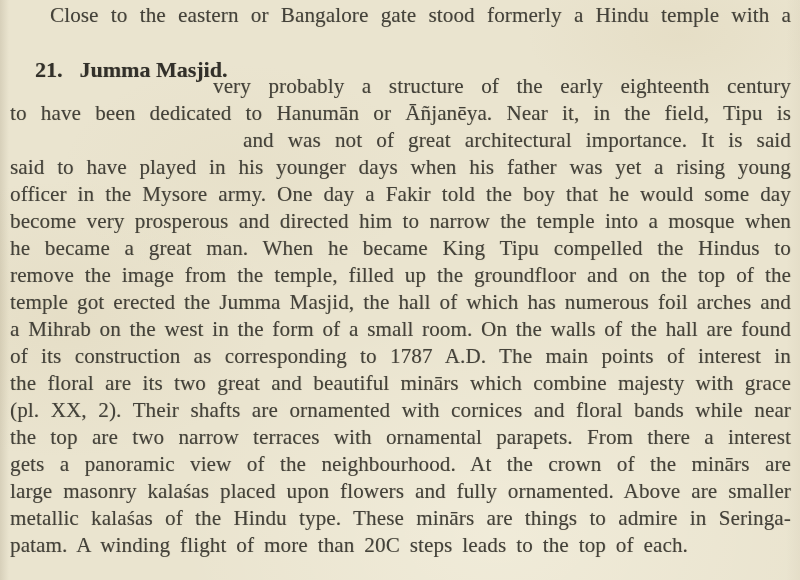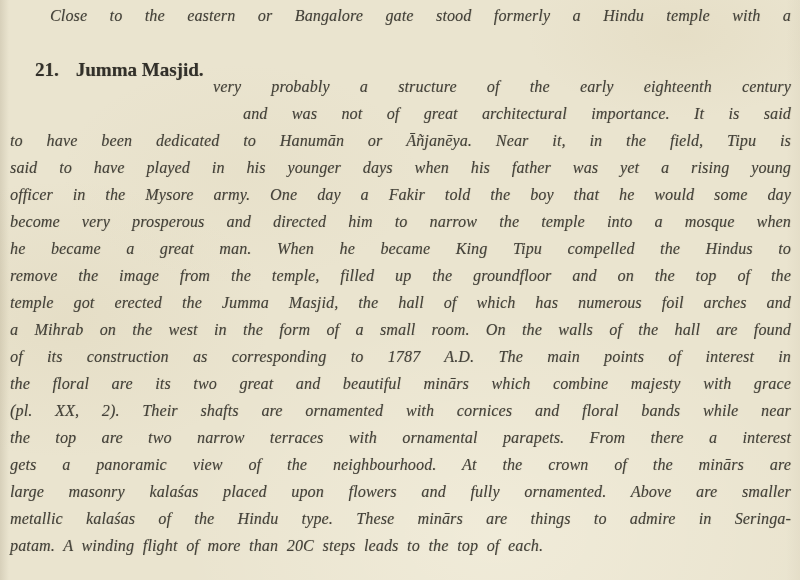--- a/index.html
+++ b/index.html
@@ -23,44 +23,43 @@
     font-family: "Liberation Serif", "DejaVu Serif", serif;
     color: #44423a;
   }
   .textblock {
     position: absolute;
     left: 10px;
     right: 9px;
     top: 2px;
   }
   .line {
-    font-size: 16px;
+    font-size: 21px;
     line-height: 27px;
     letter-spacing: 0.15px;
     text-align: justify;
     text-align-last: justify;
     white-space: normal;
     text-shadow: 0.4px 0.4px 0.7px rgba(72,66,50,0.38);
-    font-style: italic;
   }
   .ind0 { padding-left: 40px; }
   .ind1 { padding-left: 218px; }
   .ind2 { padding-left: 203px; margin-top: 44px; }
   .ind3 { padding-left: 233px; }
   .last {
     text-align: center;
     text-align-last: left;
     word-spacing: 4.5px;
   }
   .sidenote {
     position: absolute;
     left: 35px;
     top: 56px;
     line-height: 27px;
-    font-size: 19px;
+    font-size: 22px;
     font-weight: bold;
     color: #32302a;
     text-shadow: 0.4px 0.4px 0.8px rgba(55,50,38,0.40);
     display: flex;
     gap: 17px;
     white-space: nowrap;
   }
 </style>
 </head>
 <body>
@@ -68,22 +67,22 @@
 <div class="page">
 
   <div class="sidenote">
     <span>21.</span>
     <span>Jumma Masjid.</span>
   </div>
 
   <div class="textblock">
     <div class="line ind0">Close to the eastern or Bangalore gate stood formerly a Hindu temple with a</div>
     <div class="line ind2">very probably a structure of the early eighteenth century</div>
+    <div class="line">to have been dedicated to Hanumān or Āñjanēya.  Near it, in the field, Tipu is</div>
     <div class="line ind3">and was not of great architectural importance.  It is said</div>
-    <div class="line">to have been dedicated to Hanumān or Āñjanēya.  Near it, in the field, Tipu is</div>
     <div class="line">said to have played in his younger days when his father was yet a rising young</div>
     <div class="line">officer in the Mysore army.  One day a Fakir told the boy that he would some day</div>
     <div class="line">become very prosperous and directed him to narrow the temple into a mosque when</div>
     <div class="line">he became a great man.  When he became King Tipu compelled the Hindus to</div>
     <div class="line">remove the image from the temple, filled up the groundfloor and on the top of the</div>
     <div class="line">temple got erected the Jumma Masjid, the hall of which has numerous foil arches and</div>
     <div class="line">a Mihrab on the west in the form of a small room.  On the walls of the hall are found</div>
     <div class="line">of its construction as corresponding to 1787 A.D.  The main points of interest in</div>
     <div class="line">the floral are its two great and beautiful minārs which combine majesty with grace</div>
     <div class="line">(pl. XX, 2).  Their shafts are ornamented with cornices and floral bands while near</div>

